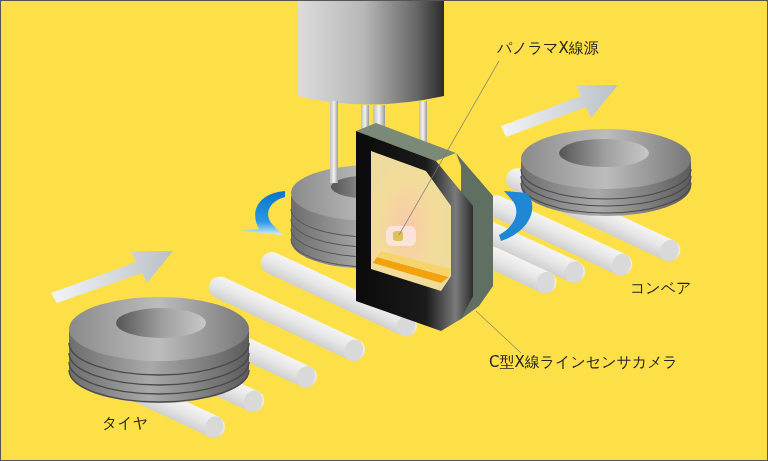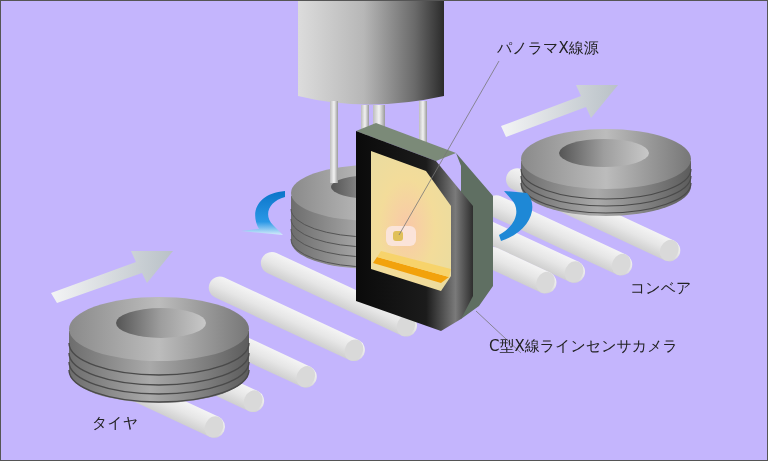--- a/index.html
+++ b/index.html
@@ -1,21 +1,21 @@
 <!DOCTYPE html>
 <html><head>
 <meta charset="utf-8">
 <style>
   html, body { margin: 0; padding: 0; background: #ffffff; }
   .canvas {
     position: relative;
     width: 768px; height: 461px;
     box-sizing: border-box;
     border: 1px solid #555555;
-    background: #c4b5fd;
+    background: #fde047;
     overflow: hidden;
     font-family: "DejaVu Sans", "Liberation Sans", sans-serif;
   }
   svg.scene { position: absolute; left: 0; top: 0; }
   .label {
     position: absolute;
     font-size: 15px;
     color: #222222;
     white-space: nowrap;
     letter-spacing: 0px;
@@ -199,16 +199,16 @@
       <rect x="392" y="230" width="10" height="10" rx="3" fill="#e0c05a"></rect>
     </g>
 
     <g stroke="#777777" stroke-width="0.8">
       <line x1="498" y1="60" x2="398" y2="234"></line>
       <line x1="475" y1="310" x2="520" y2="352"></line>
     </g>
   </svg>
 
   <div class="label" style="left:496px; top:38px;">パノラマX線源</div>
-  <div class="label" style="left:488px; top:336px;">C型X線ラインセンサカメラ</div>
+  <div class="label" style="left:488px; top:352px;">C型X線ラインセンサカメラ</div>
   <div class="label" style="left:611px; top:278px;margin-left:18px;">コンベア</div>
-  <div class="label" style="left:91px; top:413px;">タイヤ</div>
+  <div class="label" style="left:101px; top:413px;">タイヤ</div>
 </div>
 
 </body></html>

